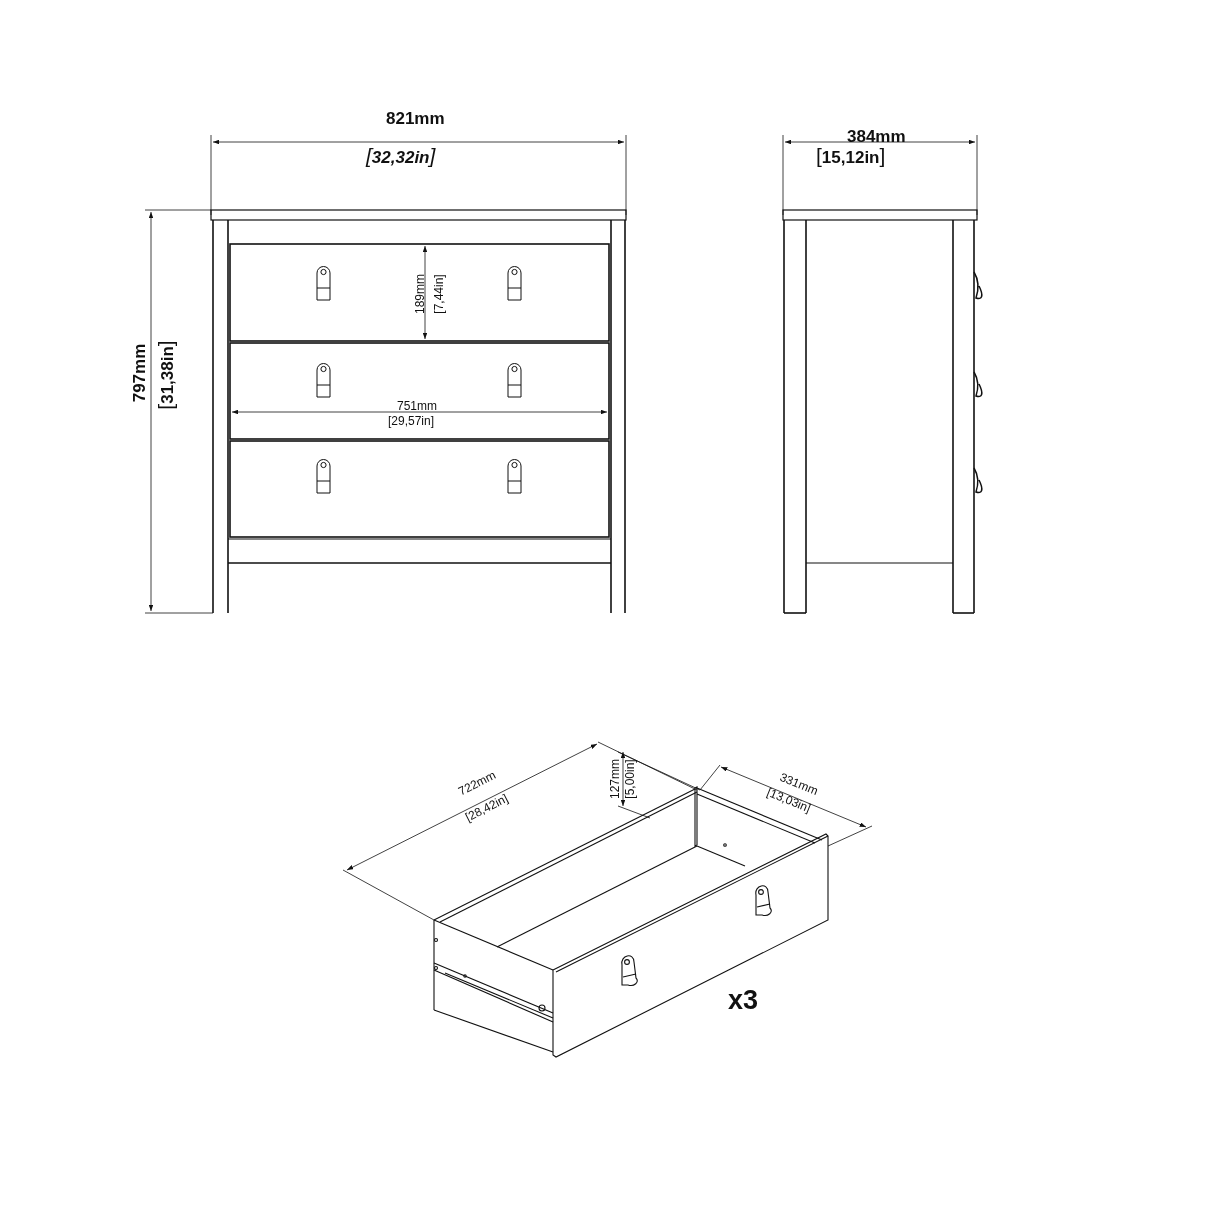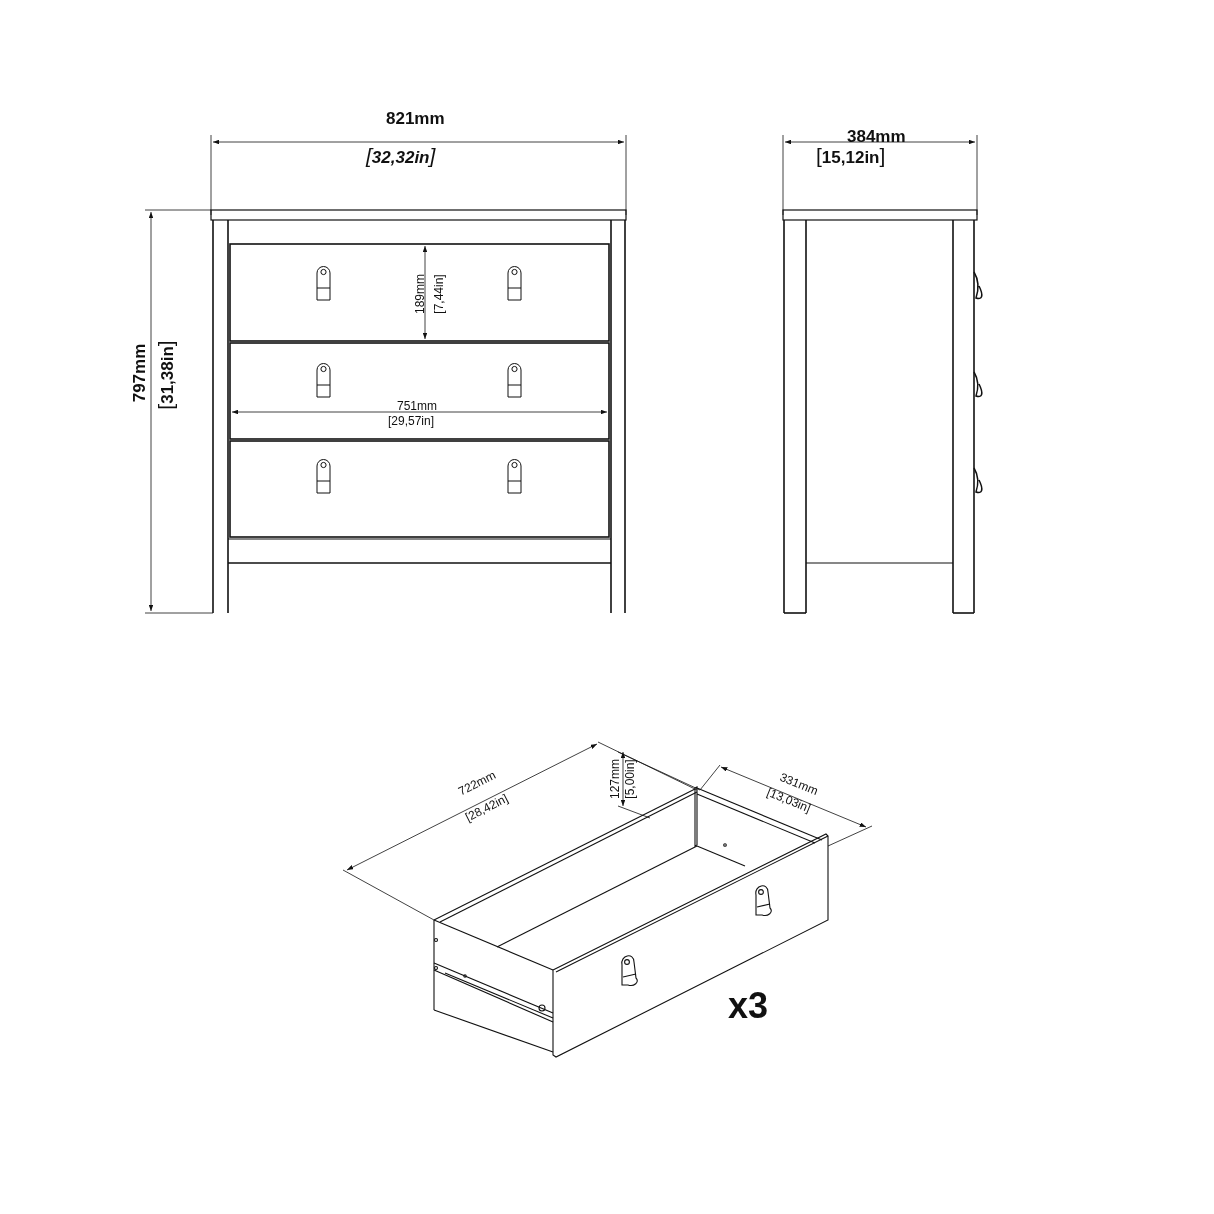--- a/index.html
+++ b/index.html
@@ -189,13 +189,13 @@
 <div class="lbl small rot-90" style="left:587px; top:772px; width:56px; text-align:center;">127mm</div>
 <div class="lbl small rot-90" style="left:598px; top:772px; width:64px; text-align:center;">
   <span>[</span><span>5,00in</span><span>]</span>
 </div>
 
 <div class="lbl small" style="left:783px; top:770px; transform:rotate(22deg); transform-origin:left top;">331mm</div>
 <div class="lbl small" style="left:770px; top:785px; transform:rotate(22deg); transform-origin:left top;">
   <span>[</span><span>13,03in</span><span>]</span>
 </div>
 
-<div class="lbl bold" style="left:728px; top:985px; font-size:36px;">x3</div>
+<div class="lbl bold" style="left:728px; top:985px; font-size:27px;">x3</div>
 
 </body></html>

